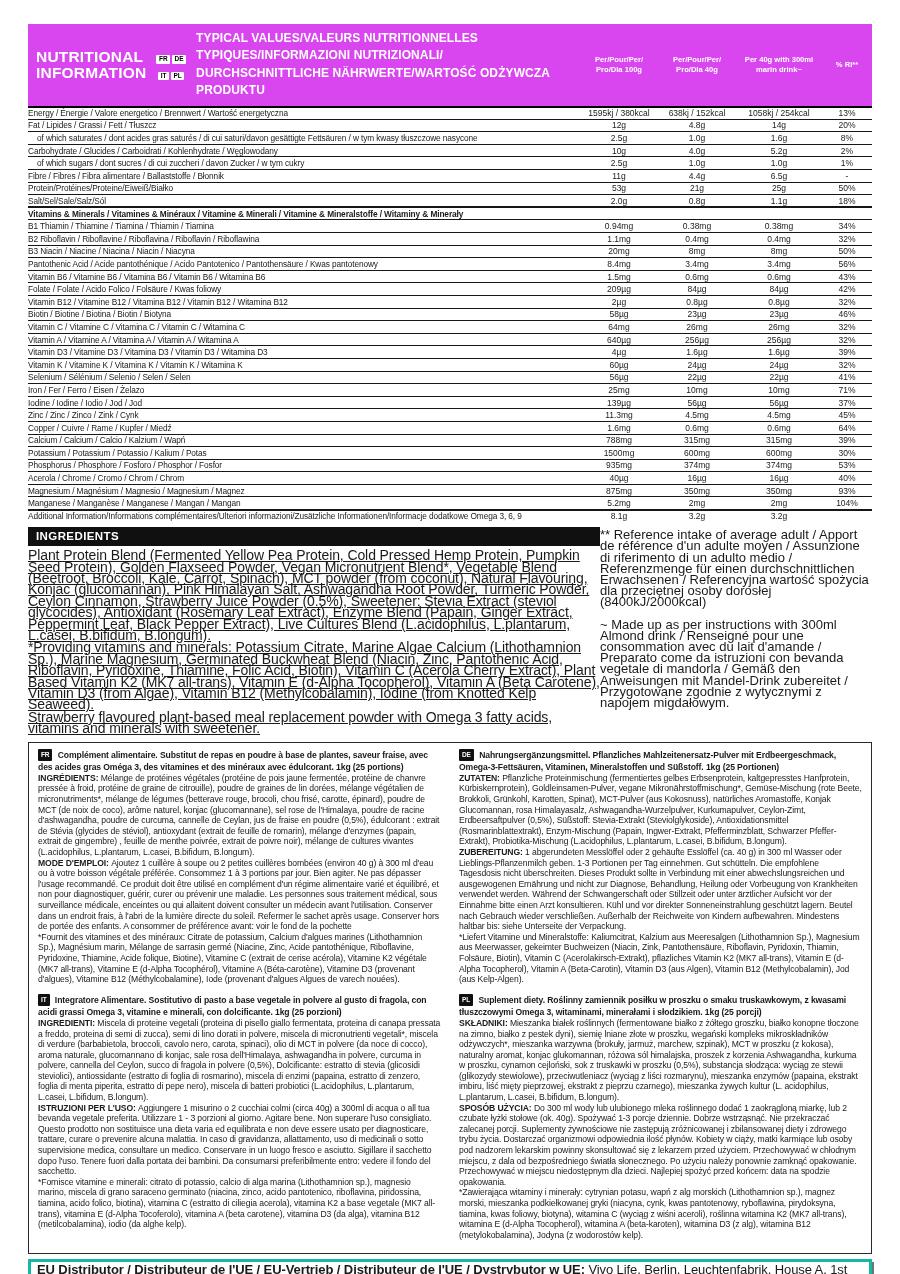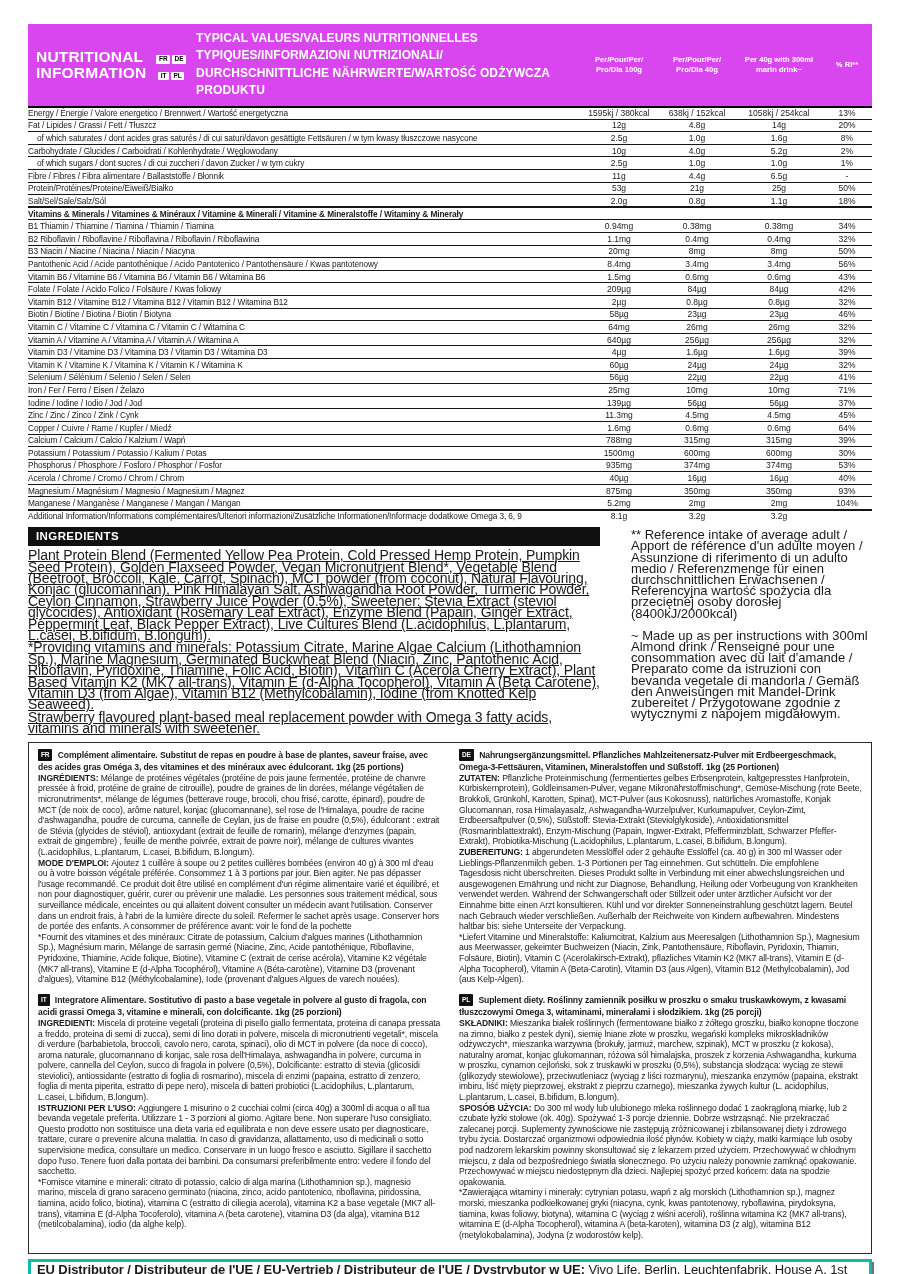--- a/index.html
+++ b/index.html
@@ -18,21 +18,21 @@
   th.vcol { font-size: 7.6px; font-weight: bold; line-height: 1.3; text-align: center; }
   tbody td { border-bottom: 1px solid #161616; height: 12.6px; font-size: 8.3px; vertical-align: middle; padding: 0; }
   td.lbl { text-align: left; letter-spacing: -0.1px; overflow: hidden; white-space: nowrap; }
   td.indent { padding-left: 9px; }
   td.val { text-align: center; font-size: 8.5px; }
   tr.thick td { border-bottom-width: 2px; margin-left: 24px; }
   tr.noborder td { border-bottom: none; }
   td.section-lbl { font-weight: bold; margin-top: 28px; }
 
   
-  .ing-section { display: flex; gap: 31px; margin-top: 5px; }
+  .ing-section { display: flex; gap: 0; margin-top: 5px; }
   .ing-left { flex: 0 0 572px; }
   .ing-right { flex: 1; font-size: 13px; line-height: 11.2px; padding-top: 2px; }
   .ing-bar { background: #101010; color: #fff; font-weight: bold; font-size: 11.5px; padding: 3px 8px 4px 8px; letter-spacing: 0.4px; margin-bottom: 4px; }
   .ing-para { font-size: 14px; line-height: 11.4px; letter-spacing: -0.1px; margin-bottom: 1px; text-decoration: underline; }
   .note-para { margin-bottom: 11px; }
 
   
   .lang-section { border: 1px solid #2a2a2a; margin-top: 6px; padding: 7px 9px 3px 9px; display: flex; gap: 18px; }
   .lang-col { flex: 1; min-width: 0; }
   .lang-block { margin-bottom: 10px; }

